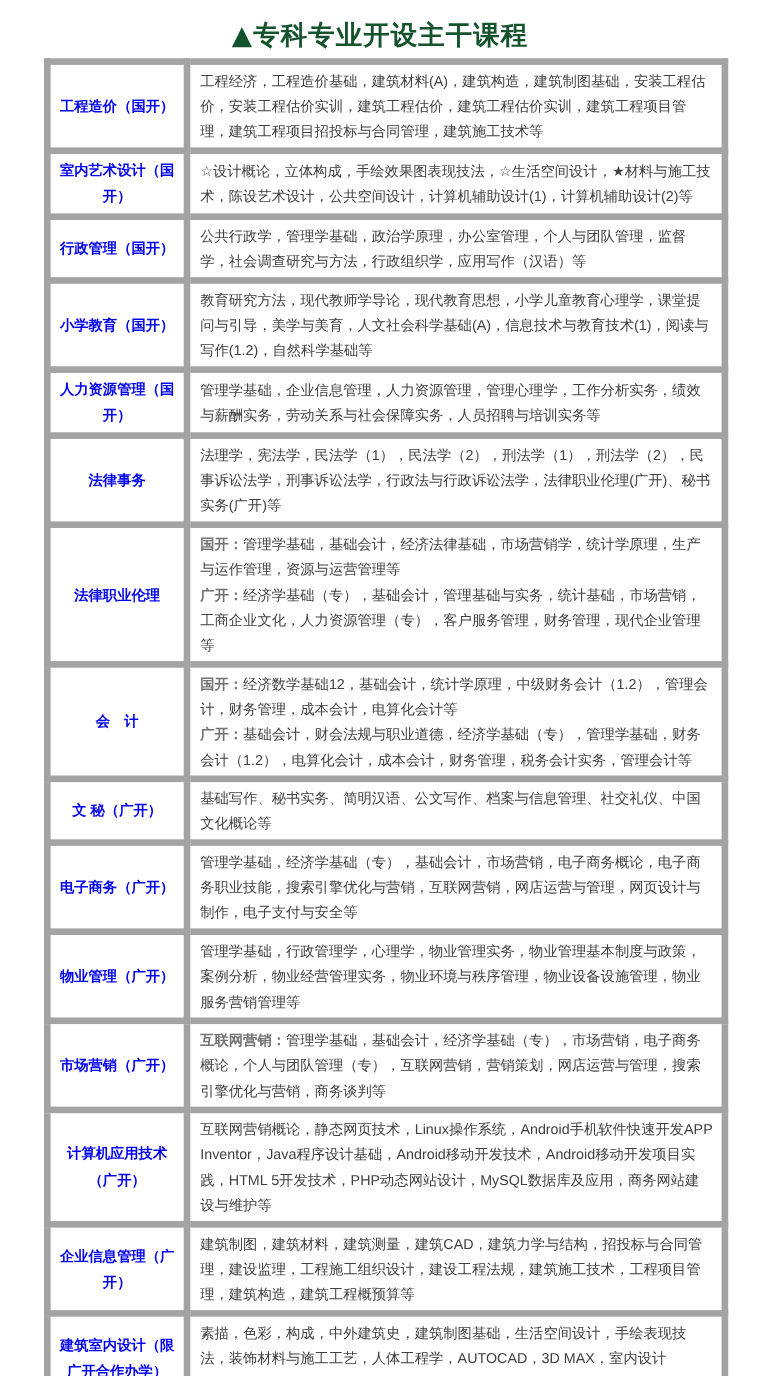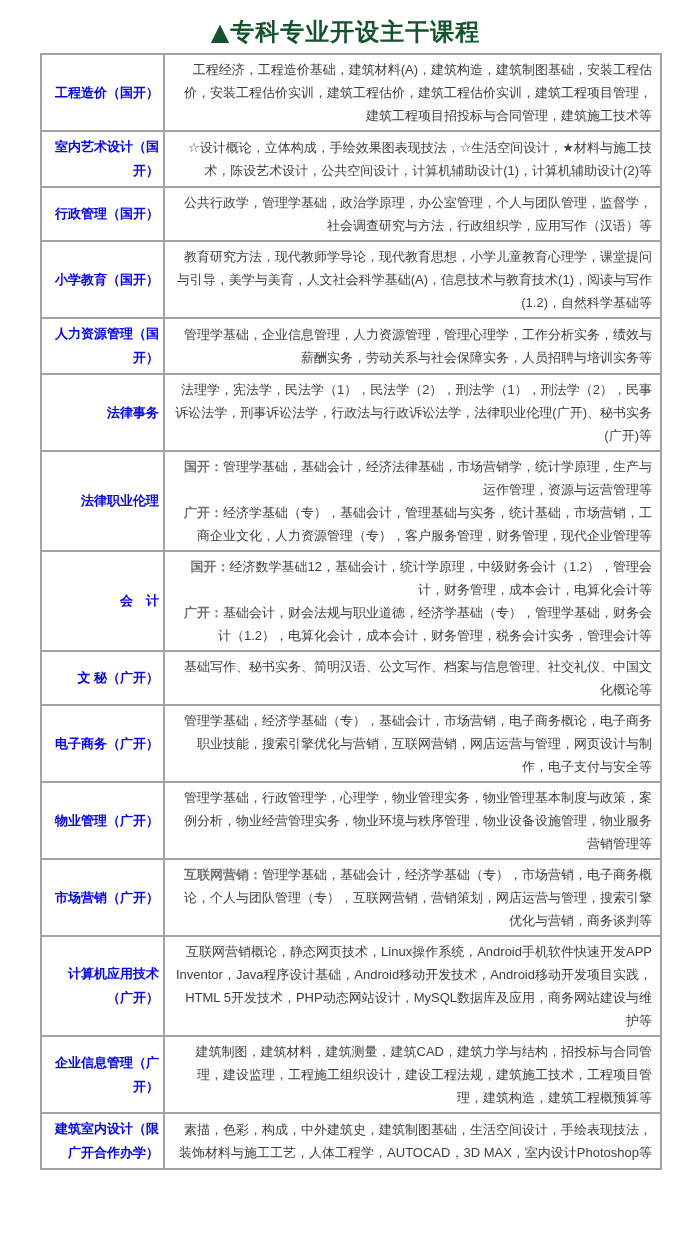--- a/index.html
+++ b/index.html
@@ -19,22 +19,21 @@
     color:#14532d;
   }
   table.courses-table{
     margin-left:40px;
     width:622px;
     border-collapse:collapse;
     table-layout:fixed;
     border:2px solid #1c1c1c;
   }
   table.courses-table td{
-    border:2px solid #a3a3a3;
-    text-align:right;
+    border:6px solid #a3a3a3;
   }
   td.major{
     width:113px;
     color:#0404ee;
     font-weight:bold;
     font-size:13px;
     line-height:24px;
     text-align:center;
     vertical-align:middle;
     padding:3px 4px;

